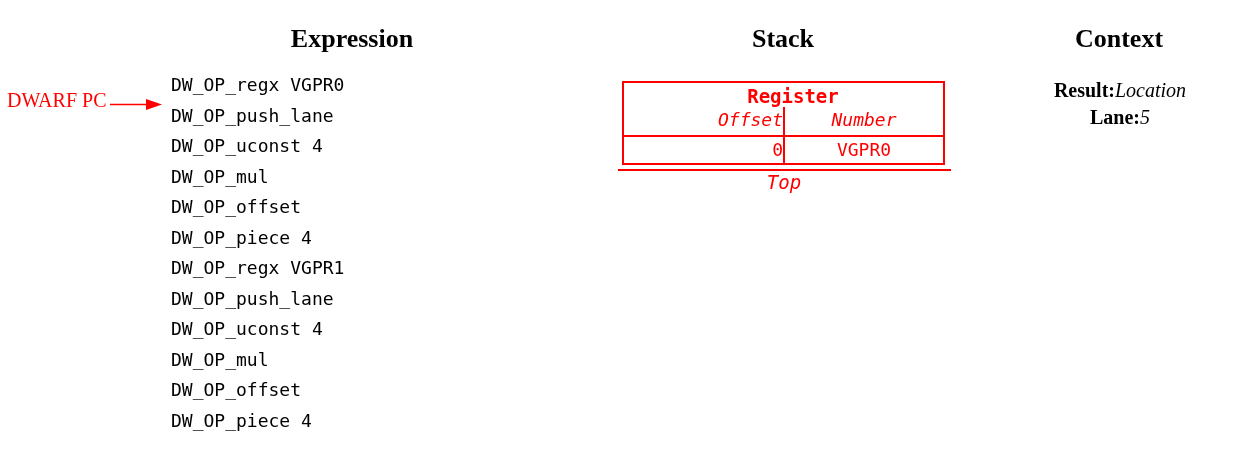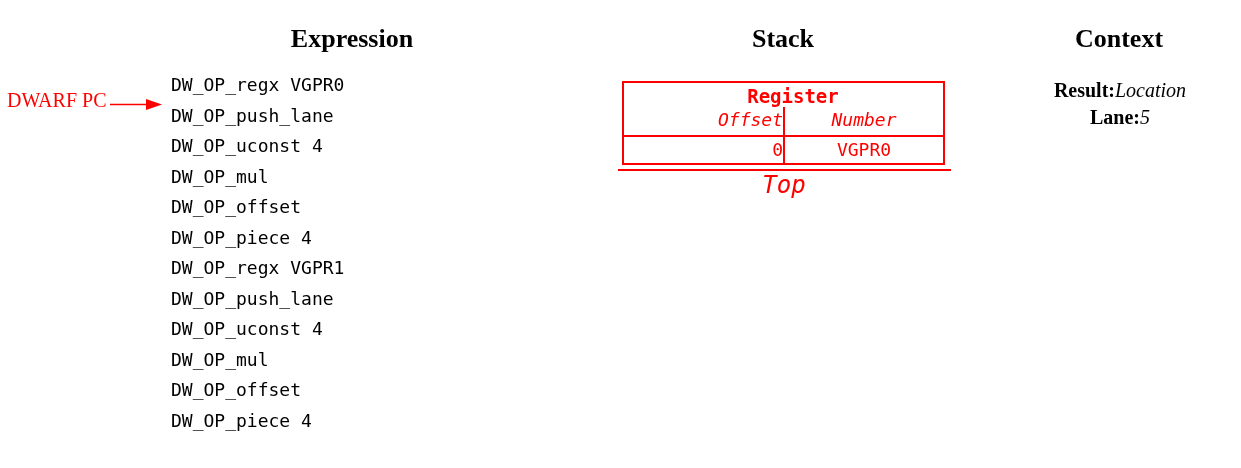--- a/index.html
+++ b/index.html
@@ -99,21 +99,21 @@
     background: #ff0000;
   }
   .stack-top-label {
     position: absolute;
     left: 684px;
     top: 171px;
     width: 200px;
     text-align: center;
     font-family: "DejaVu Sans Mono", monospace;
     font-style: italic;
-    font-size: 24px;
+    font-size: 19px;
     color: #ff0000;
   }
 
   
   .context-block {
     position: absolute;
     left: 1010px;
     top: 77px;
     width: 220px;
     text-align: center;

